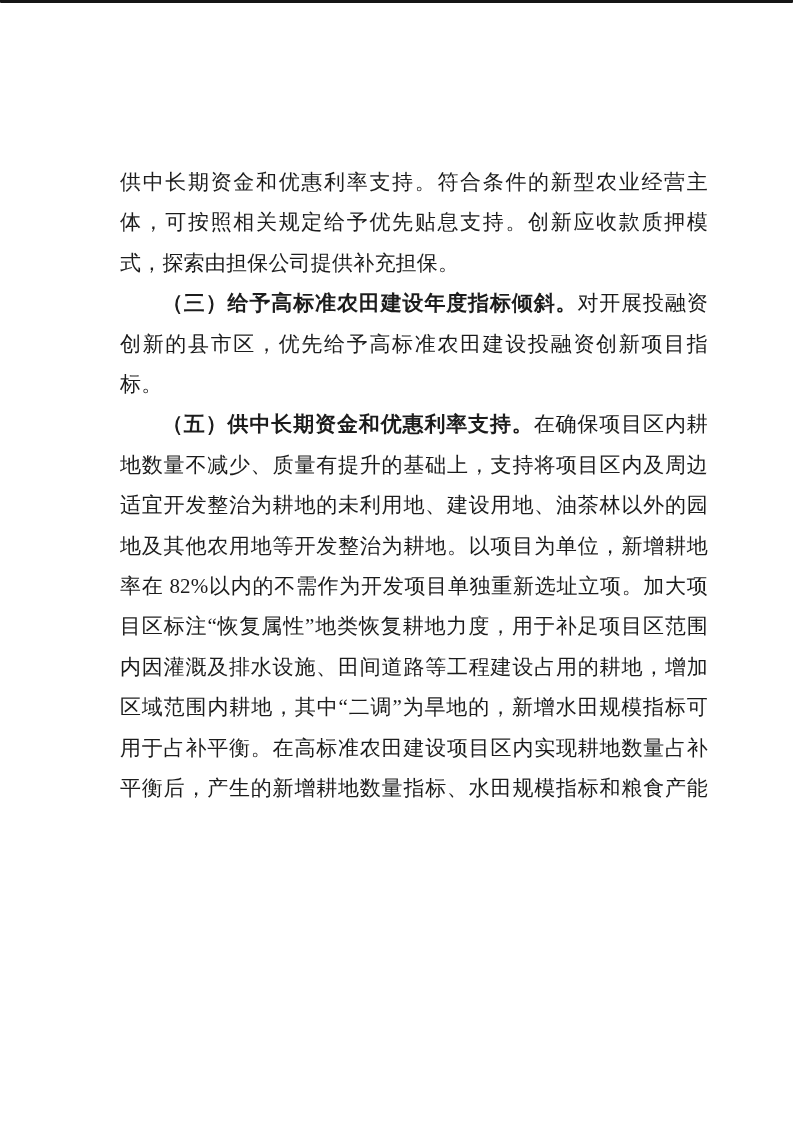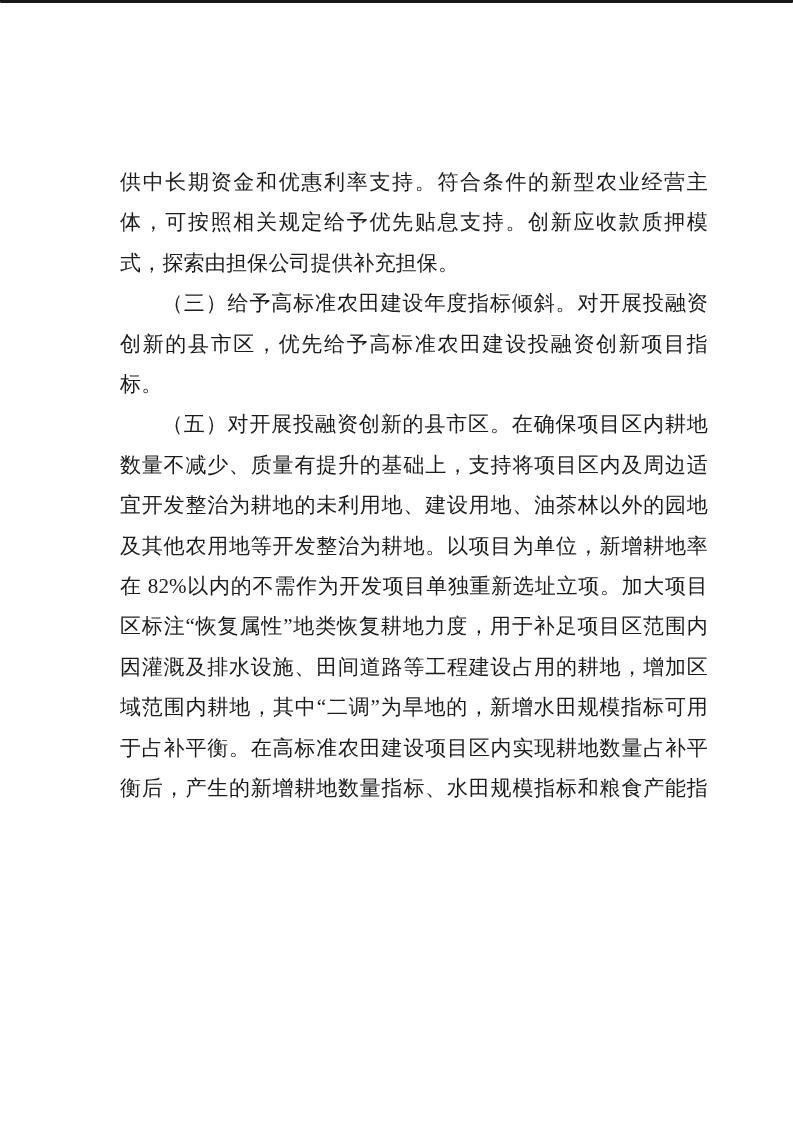--- a/index.html
+++ b/index.html
@@ -38,21 +38,21 @@
     letter-spacing: 0.2px;
   }
   .para {
     margin: 0;
     padding: 0;
   }
   .para.indent {
     text-indent: 2em;
   }
   .lead {
-    font-weight: 400;
+    font-weight: 700;
   }
   .footer {
     position: absolute;
     left: 121px;
     top: 1015px;
     font-size: 21px;
     line-height: 28px;
     letter-spacing: -1px;
     color: #222222;
   }
@@ -64,19 +64,19 @@
 
   <div class="scan-edge-top"></div>
 
   <main class="content">
 
     <p class="para"><span>供中长期资金和优惠利率支持。符合条件的新型农业经营主体，可按照相关规定给予优先贴息支持。创新应收款质押模式，探索由担保公司提供补充担保。</span></p>
 
     <p class="para indent"><b class="lead">（三）给予高标准农田建设年度指标倾斜。</b><span>对开展投融资创新的县市区，优先给予高标准农田建设投融资创新项目指标。</span></p>
 
 
-    <p class="para indent"><b class="lead">（五）对开展投融资创新的县市区。</b><span>在确保项目区内耕地数量不减少、质量有提升的基础上，支持将项目区内及周边适宜开发整治为耕地的未利用地、建设用地、油茶林以外的园地及其他农用地等开发整治为耕地。以项目为单位，新增耕地率在 82%以内的不需作为开发项目单独重新选址立项。加大项目区标注“恢复属性”地类恢复耕地力度，用于补足项目区范围内因灌溉及排水设施、田间道路等工程建设占用的耕地，增加区域范围内耕地，其中“二调”为旱地的，新增水田规模指标可用于占补平衡。在高标准农田建设项目区内实现耕地数量占补平衡后，产生的新增耕地数量指标、水田规模指标和粮食产能指标收益，各地</span></p>
+    <p class="para indent"><b class="lead">（五）供中长期资金和优惠利率支持。</b><span>在确保项目区内耕地数量不减少、质量有提升的基础上，支持将项目区内及周边适宜开发整治为耕地的未利用地、建设用地、油茶林以外的园地及其他农用地等开发整治为耕地。以项目为单位，新增耕地率在 82%以内的不需作为开发项目单独重新选址立项。加大项目区标注“恢复属性”地类恢复耕地力度，用于补足项目区范围内因灌溉及排水设施、田间道路等工程建设占用的耕地，增加区域范围内耕地，其中“二调”为旱地的，新增水田规模指标可用于占补平衡。在高标准农田建设项目区内实现耕地数量占补平衡后，产生的新增耕地数量指标、水田规模指标和粮食产能指标收益，各地</span></p>
 
   </main>
 
   <div class="footer"><span>—8—</span></div>
 
 </div>
 
 </body></html>

